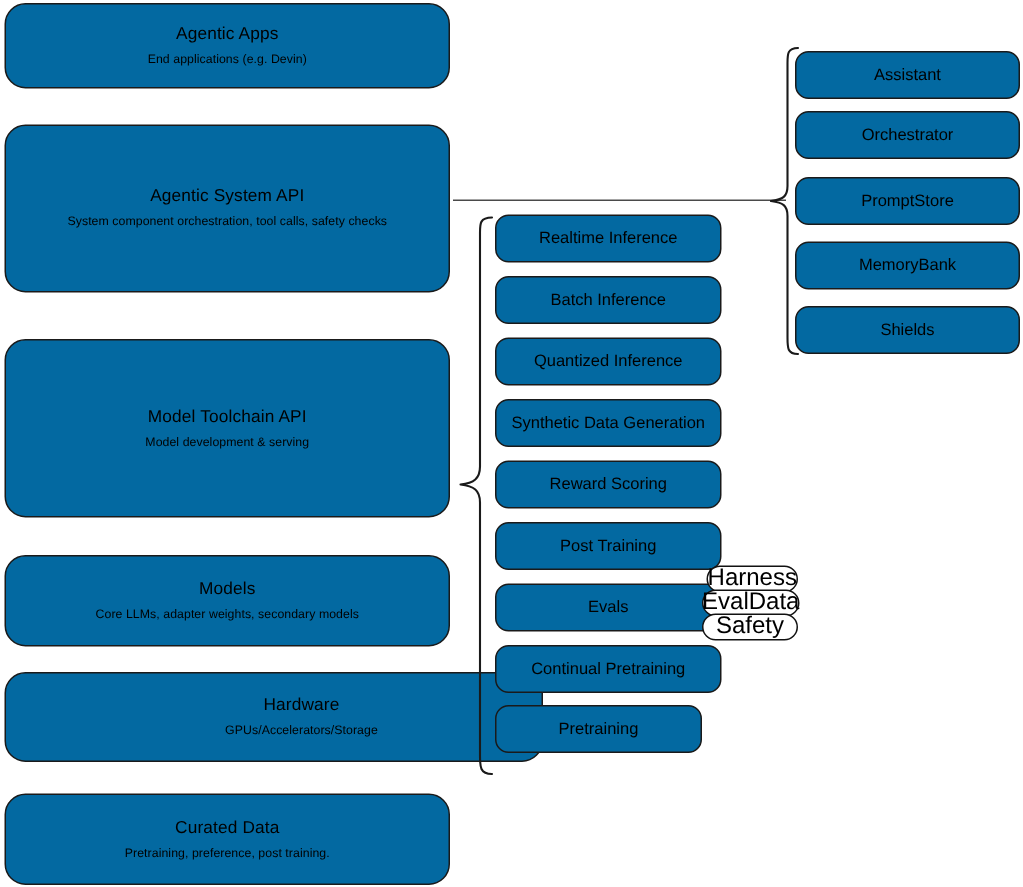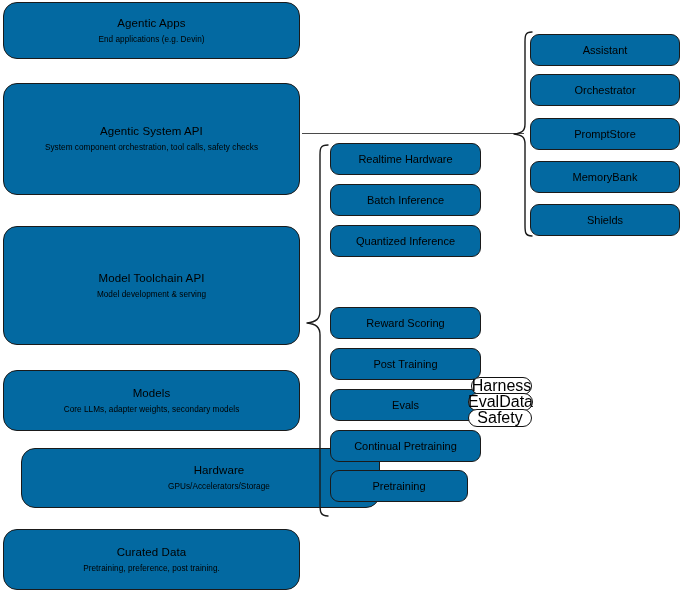--- a/index.html
+++ b/index.html
@@ -115,46 +115,49 @@
   <div class="box layer-box" style="left:3px; top:226px; width:297px; height:119px;">
     <div class="layer-title">Model Toolchain API</div>
     <div class="layer-sub">Model development &amp; serving</div>
   </div>
 
   <div class="box layer-box" style="left:3px; top:370px; width:297px; height:61px;">
     <div class="layer-title">Models</div>
     <div class="layer-sub">Core LLMs, adapter weights, secondary models</div>
   </div>
 
-  <div class="box layer-box" style="left:21px; top:448px; width:359px; height:60px;padding-left:37px;">
+  <div class="box layer-box" style="left:3px; top:448px; width:359px; height:60px;padding-left:37px;">
     <div class="layer-title">Hardware</div>
     <div class="layer-sub">GPUs/Accelerators/Storage</div>
   </div>
 
   <div class="box layer-box" style="left:3px; top:529px; width:297px; height:61px;">
     <div class="layer-title">Curated Data</div>
     <div class="layer-sub">Pretraining, preference, post training.</div>
   </div>
 
   <div class="connector-line" style="left:302px; top:133px; width:222px;"></div>
 
   <div class="brace" style="left:304px; top:143px; width:26px; height:375px;">
     <svg width="26" height="375" viewBox="0 0 26 375" fill="none">
       <path d="M24 2 C16 2 16 6 16 12 L16 168 C16 176 12 179 3 180 C12 181 16 184 16 192 L16 361 C16 368 16 373 24 373" stroke="#1a1a1a" stroke-width="1.4" fill="none" stroke-linecap="round" stroke-linejoin="round"></path>
     </svg>
   </div>
 
   <div class="box item-box" style="left:330px; top:143px; width:151px; height:32px;">
-    <div class="item-label">Realtime Hardware</div>
+    <div class="item-label">Realtime Inference</div>
   </div>
   <div class="box item-box" style="left:330px; top:184px; width:151px; height:32px;">
     <div class="item-label">Batch Inference</div>
   </div>
   <div class="box item-box" style="left:330px; top:225px; width:151px; height:32px;">
     <div class="item-label">Quantized Inference</div>
+  </div>
+  <div class="box item-box" style="left:330px; top:266px; width:151px; height:32px;">
+    <div class="item-label">Synthetic Data Generation</div>
   </div>
   <div class="box item-box" style="left:330px; top:307px; width:151px; height:32px;">
     <div class="item-label">Reward Scoring</div>
   </div>
   <div class="box item-box" style="left:330px; top:348px; width:151px; height:32px;">
     <div class="item-label">Post Training</div>
   </div>
   <div class="box item-box" style="left:330px; top:389px; width:151px; height:32px;">
     <div class="item-label">Evals</div>
   </div>

